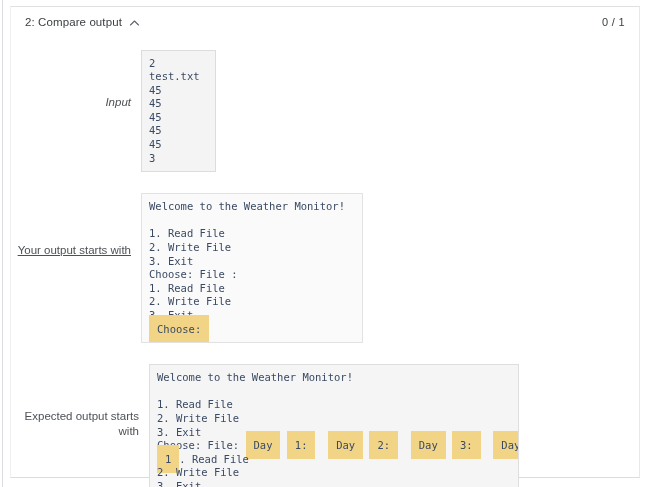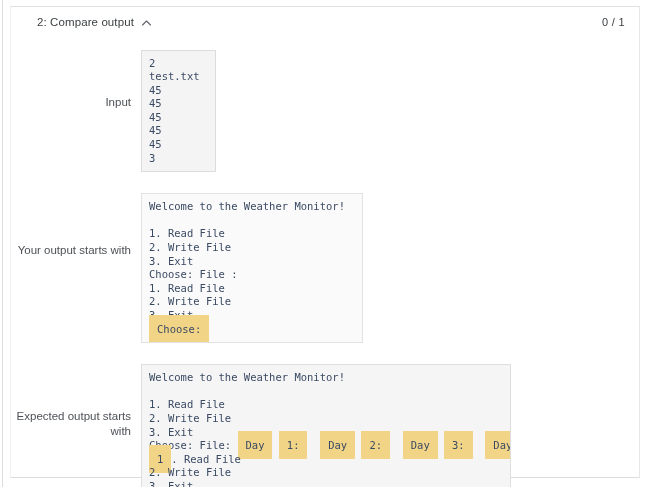--- a/index.html
+++ b/index.html
@@ -53,21 +53,20 @@
     display: flex;
     align-items: center;
     gap: 7px;
     cursor: pointer;
   }
 
   .header-title {
     font-size: 11.5px;
     color: #3c4043;
     letter-spacing: 0.1px;
-    margin-left: 12px;
   }
 
   .chevron {
     display: inline-block;
     width: 11px;
     height: 11px;
     position: relative;
     top: 1px;
   }
   .chevron svg { display: block; }
@@ -130,23 +129,23 @@
     background: #f5f5f5;
     border: 1px solid #dedede;
   }
 
   mark {
     background: #f2d487;
     color: #3a4a63;
     padding: 8px;
   }
 
-  .row-input .row-label   { padding-top: 56px; }
-  .row-your .row-label    { padding-top: 60px; }
-  .row-expect .row-label  { padding-top: 55px; }
+  .row-input .row-label   { padding-top: 56px; font-style: italic; }
+  .row-your .row-label    { padding-top: 60px; text-decoration: underline; }
+  .row-expect .row-label  { padding-top: 55px; margin-left: 8px; }
 </style>
 </head>
 <body>
 
 <div class="left-rail"></div>
 
 <div class="card">
 
   <div class="card-header">
     <div class="header-left">

